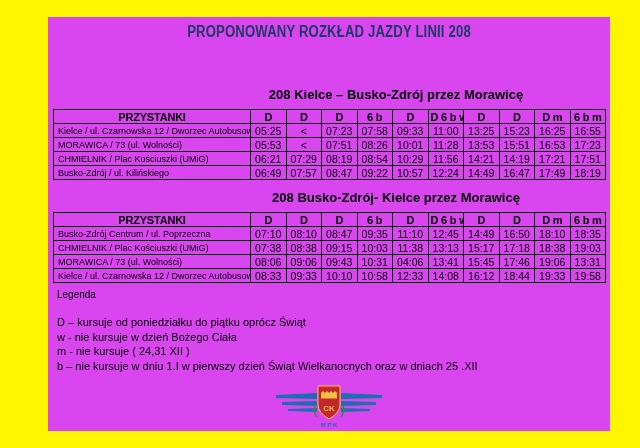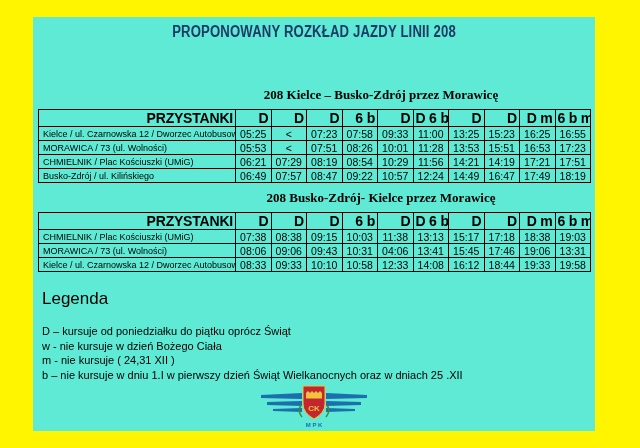--- a/index.html
+++ b/index.html
@@ -3,59 +3,58 @@
 <meta charset="utf-8">
 <style>
   * { margin:0; padding:0; box-sizing:border-box; }
   html, body { width:640px; height:448px; overflow:hidden; }
   body {
     position:relative;
     background: var(--yellow, #FFF500);
     font-family: "Liberation Sans", sans-serif;
   }
   .sheet {
-    position:absolute; left:33px; top:17px; width:562px; height:414px;
-    background:#5eead4;
+    position:absolute; left:48px; top:17px; width:562px; height:414px;
+    background:#d946ef;
   }
   .doc-title {
     position:absolute; top:6px; left:0; width:100%;
     text-align:center; font-size:16px; font-weight:bold;
     color: var(--navy, #1E3A66);
     transform: scaleX(0.82);
     letter-spacing:0.2px;
     white-space:nowrap;
   }
   .tbl-title {
     position:absolute; left:134px; width:428px;
     text-align:center; font-size:13px; font-weight:bold; color:#000;
     white-space:nowrap;
-    font-family:Liberation Serif, serif;
   }
   .tbl-title.t1 { top:70px; }
   .tbl-title.t2 { top:173px; }
   table.tt {
     position:absolute; left:5px; width:553px;
     border-collapse:collapse; table-layout:fixed;
     color:#000;
   }
   table.tt.t1 { top:92px; }
   table.tt.t2 { top:195px; }
   .tt th, .tt td {
     border:1px solid #000; height:14px; padding:0 2px;
     overflow:hidden; white-space:nowrap;
   }
-  .tt th { font-size:14px; font-weight:bold; text-align:right; letter-spacing:-0.2px; }
+  .tt th { font-size:11px; font-weight:bold; text-align:center; letter-spacing:-0.2px; }
   .tt td.stop { font-size:9px; text-align:left; padding-left:4px; }
   .tt td.time { font-size:10.5px; text-align:center; }
   .tt col.c-stop { width:197px; }
   .legend {
     position:absolute; left:9px; top:272px;
     font-size:11px; color:#000;
   }
-  .legend-heading { font-size:17px; margin-bottom:15px; }
+  .legend-heading { font-size:10px; margin-bottom:15px; }
   .legend-item { line-height:14.5px; white-space:nowrap; }
   .logo {
     position:absolute; left:50%; top:367px;
     transform:translateX(-50%);
   }
 </style>
 </head>
 <body>
 
 <div class="sheet">
@@ -173,20 +172,33 @@
           <th>D</th>
           <th>D 6 b w</th>
           <th>D</th>
           <th>D</th>
           <th>D m</th>
           <th>6 b m</th>
         </tr>
       </thead>
     <tbody>
         <tr>
+          <td class="stop">Busko-Zdrój Centrum / ul. Poprzeczna</td>
+          <td class="time">07:10</td>
+          <td class="time">08:10</td>
+          <td class="time">08:47</td>
+          <td class="time">09:35</td>
+          <td class="time">11:10</td>
+          <td class="time">12:45</td>
+          <td class="time">14:49</td>
+          <td class="time">16:50</td>
+          <td class="time">18:10</td>
+          <td class="time">18:35</td>
+        </tr>
+        <tr>
           <td class="stop">CHMIELNIK / Plac Kościuszki (UMiG)</td>
           <td class="time">07:38</td>
           <td class="time">08:38</td>
           <td class="time">09:15</td>
           <td class="time">10:03</td>
           <td class="time">11:38</td>
           <td class="time">13:13</td>
           <td class="time">15:17</td>
           <td class="time">17:18</td>
           <td class="time">18:38</td>

